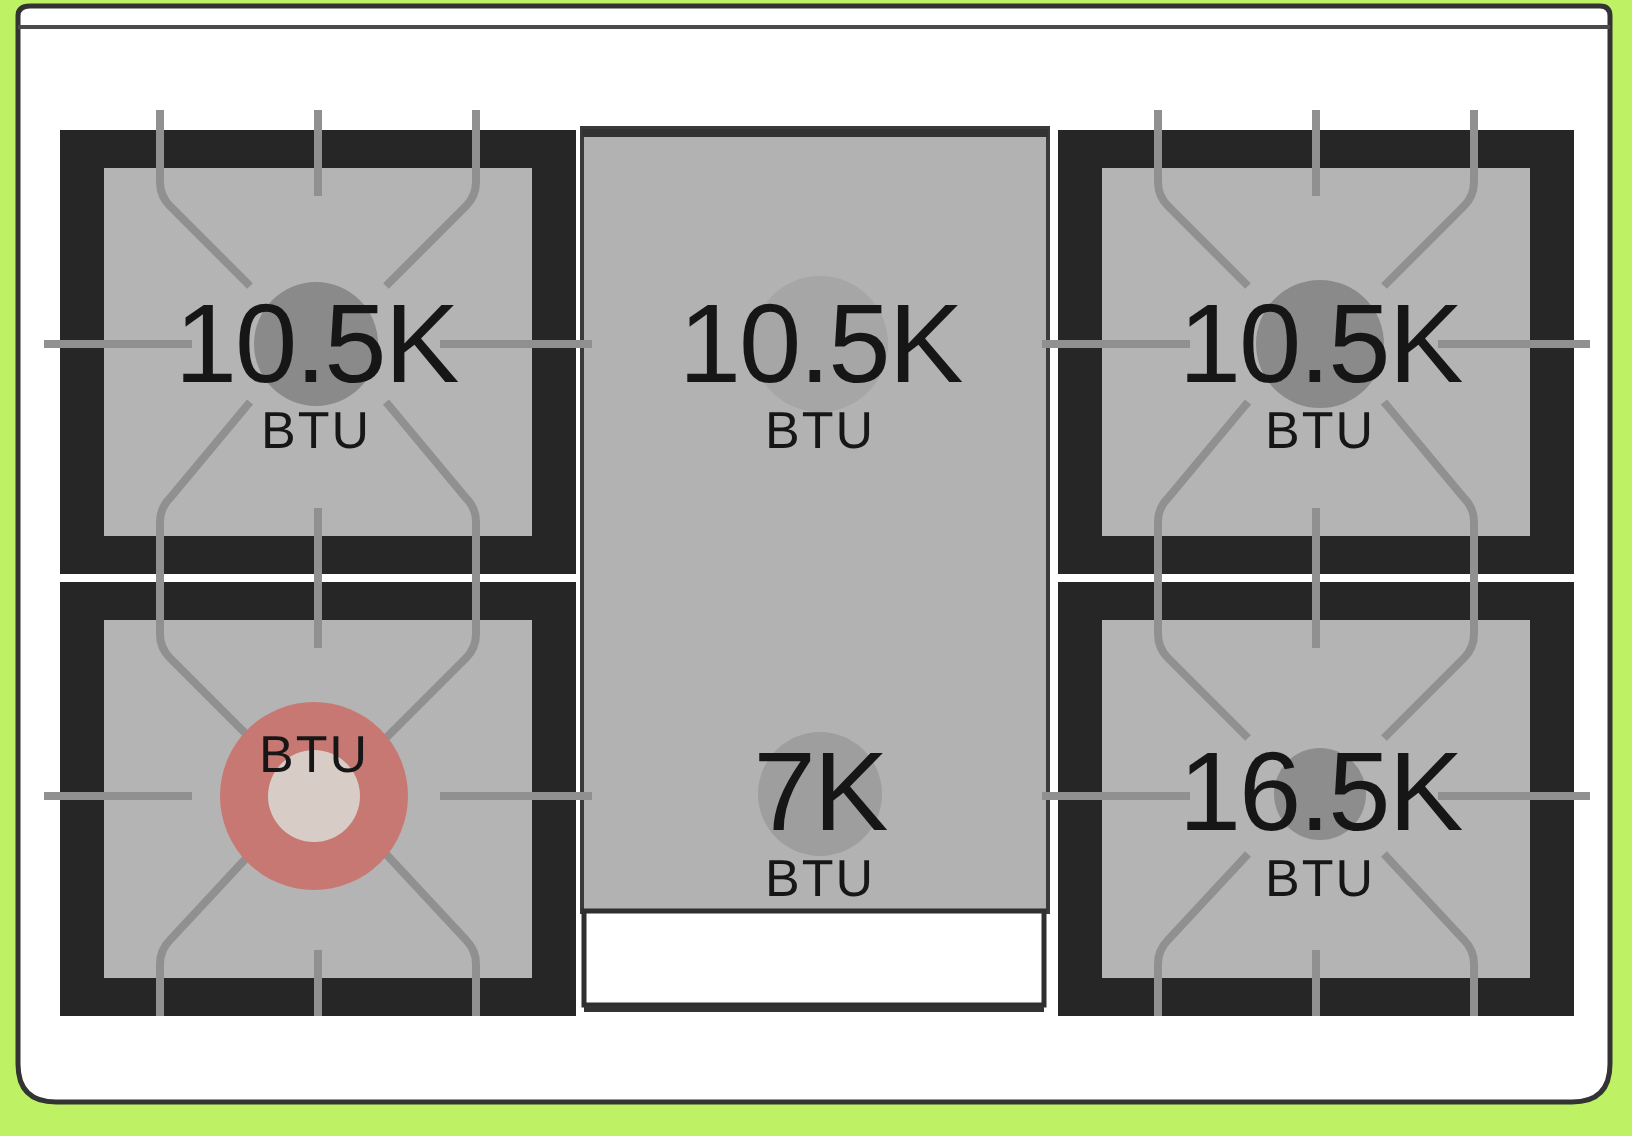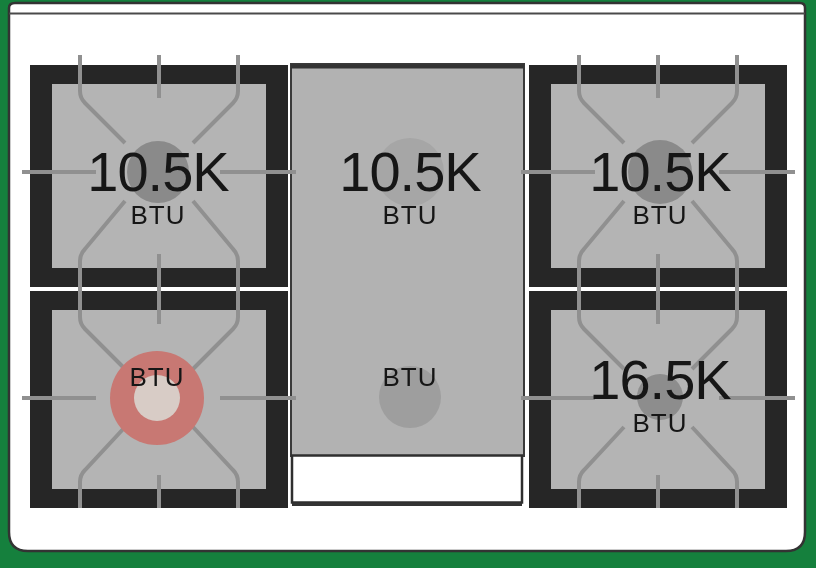--- a/index.html
+++ b/index.html
@@ -1,17 +1,17 @@
 <!DOCTYPE html>
 <html style="--frame: #262626; --pan: #b4b4b4; --griddle: #b2b2b2; --line: #909090; --circle-dark: #8a8a8a; --circle-soft: #a6a6a6; --circle-mid: #9e9e9e; --circle-small: #8d8d8d; --ring-outer: #c87873; --ring-inner: #d8ccc6; --outline: #333333; --text-primary: #161616; --tray: #ffffff;"><head>
 <meta charset="utf-8">
 <style>
   html,body{margin:0;padding:0;background:#ffffff;}
   .stage{
-    position:relative;width:816px;height:568px;overflow:hidden;background:#15803d;
+    position:relative;width:816px;height:568px;overflow:hidden;background:#bef264;
     font-family:"Liberation Sans","DejaVu Sans",sans-serif;
   }
   .stage svg{position:absolute;left:0;top:0;}
   .lbl{
     position:absolute;width:240px;text-align:center;pointer-events:none;
     color:var(--text-primary,#161616);
   }
   .power{
     font-size:56px;line-height:62px;letter-spacing:-1px;font-weight:400;
     color:var(--text-primary,#161616);white-space:nowrap;
@@ -87,20 +87,21 @@
     <div class="unit">BTU</div>
   </div>
   <div class="lbl" style="left:540px;top:141px">
     <div class="power">10.5K</div>
     <div class="unit">BTU</div>
   </div>
   <div class="lbl" style="left:37px;top:365px">
     <div class="unit">BTU</div>
   </div>
   <div class="lbl" style="left:290px;top:365px">
+    <div class="power">7K</div>
     <div class="unit">BTU</div>
   </div>
-  <div class="lbl" style="left:540px;top:349px">
+  <div class="lbl" style="left:540px;top:365px">
     <div class="power">16.5K</div>
     <div class="unit">BTU</div>
   </div>
 
 </div>
 
 </body></html>

